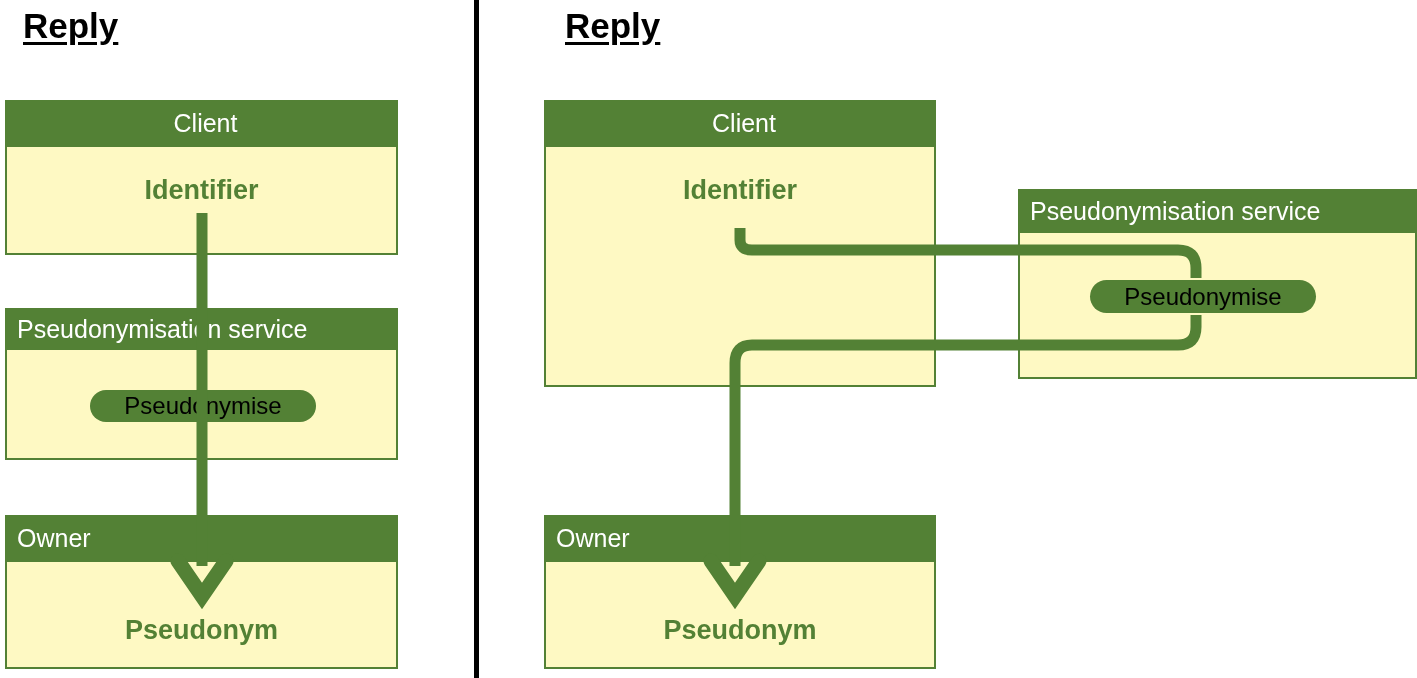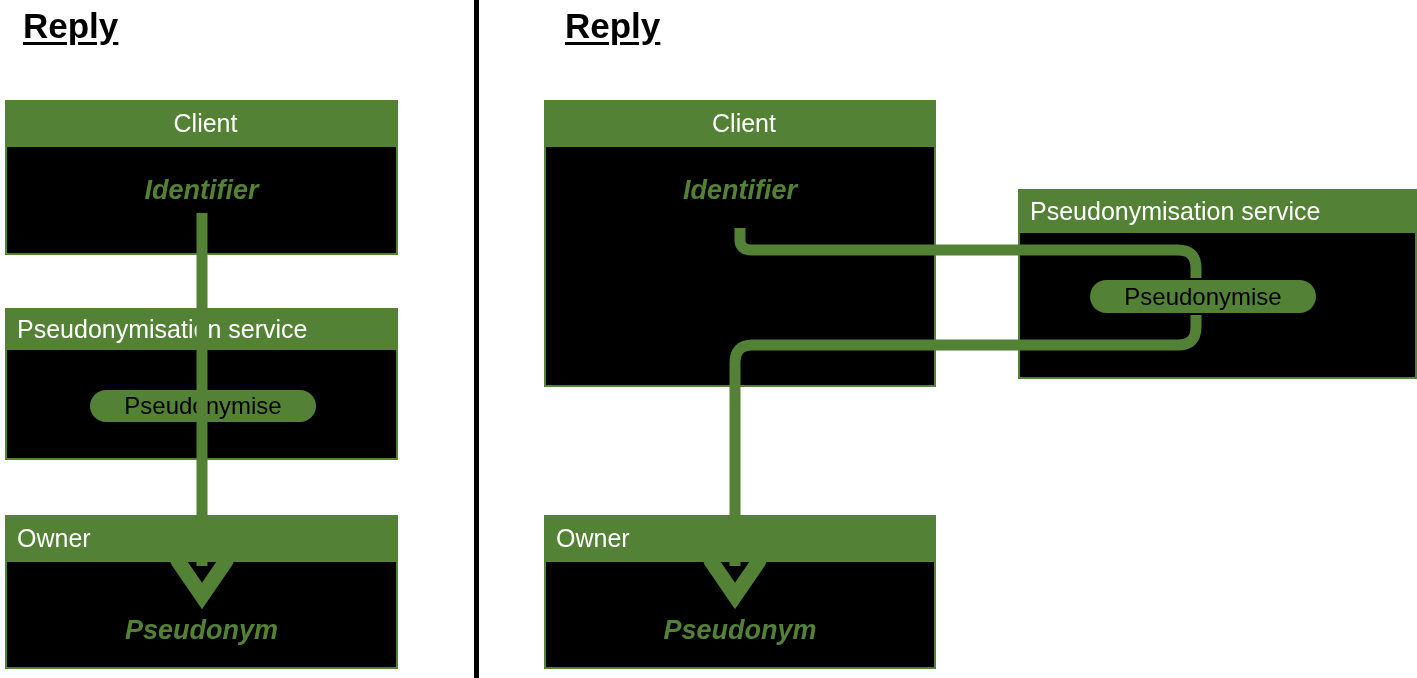--- a/index.html
+++ b/index.html
@@ -62,27 +62,26 @@
     line-height: 1;
     display: flex;
     align-items: center;
     box-sizing: border-box;
     width: 100%;
     padding-left: 8px;
   }
   .lane-header.center { justify-content: center; }
   .lane-header.left { justify-content: flex-start; padding-left: 12px; }
   .lane-body {
-    background: #000000;
+    background: #fef9c3;
     border: 2px solid #538135;
     border-top: none;
     box-sizing: border-box;
     width: 100%;
     position: relative;
-    font-style: italic;
   }
   .lane-label {
     position: absolute;
     left: 0;
     width: 100%;
     text-align: center;
     color: #538135;
     font-weight: bold;
     font-size: 27px;
     line-height: 1;

